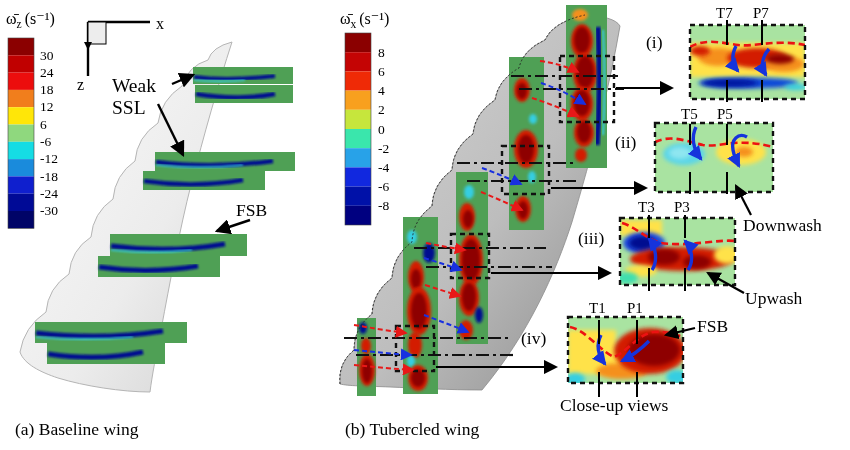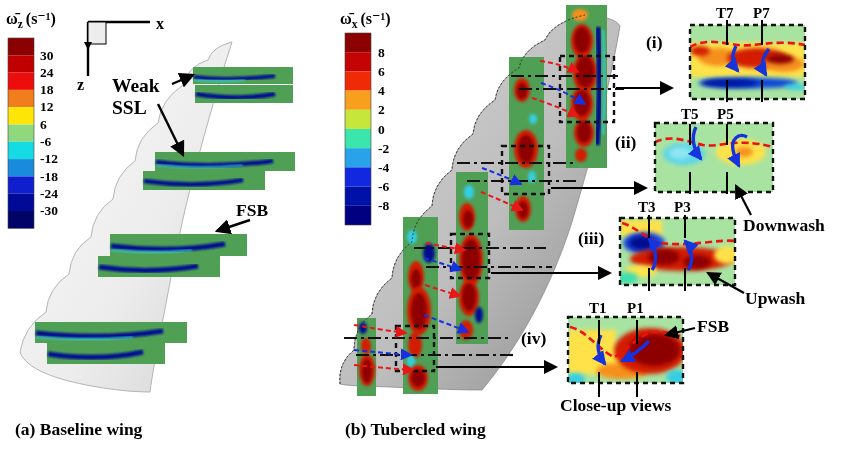--- a/index.html
+++ b/index.html
@@ -1,17 +1,17 @@
 <!DOCTYPE html>
 <html style="--slice-green: #4FA055; --closeup-green: #A9E3A1; --contour-red: #D31A00; --contour-darkred: #8E0000; --contour-navy: #001090; --contour-cyan: #35CEE2; --contour-orange: #F5901E; --contour-yellow: #FFE24A; --dash-red: #EC1212; --arrow-blue: #1633DC;"><head>
 <meta charset="utf-8">
 <style>
   html,body{margin:0;padding:0;background:#fff;}
   .fig{position:relative;width:850px;height:450px;background:#fff;
-       font-family:"Liberation Serif","DejaVu Serif",serif;font-weight:bold;}
+       font-family:"Liberation Serif","DejaVu Serif",serif;}
   svg{display:block;}
   text{fill:#000;}
   .t13{font-size:13.5px;}
   .t15{font-size:15px;}
   .t16{font-size:16px;}
   .t17{font-size:17.5px;}
   .t19{font-size:19.5px;}
   .sg{fill:var(--slice-green);}
   .cg{fill:var(--closeup-green);}
   .red{fill:var(--contour-red);}

